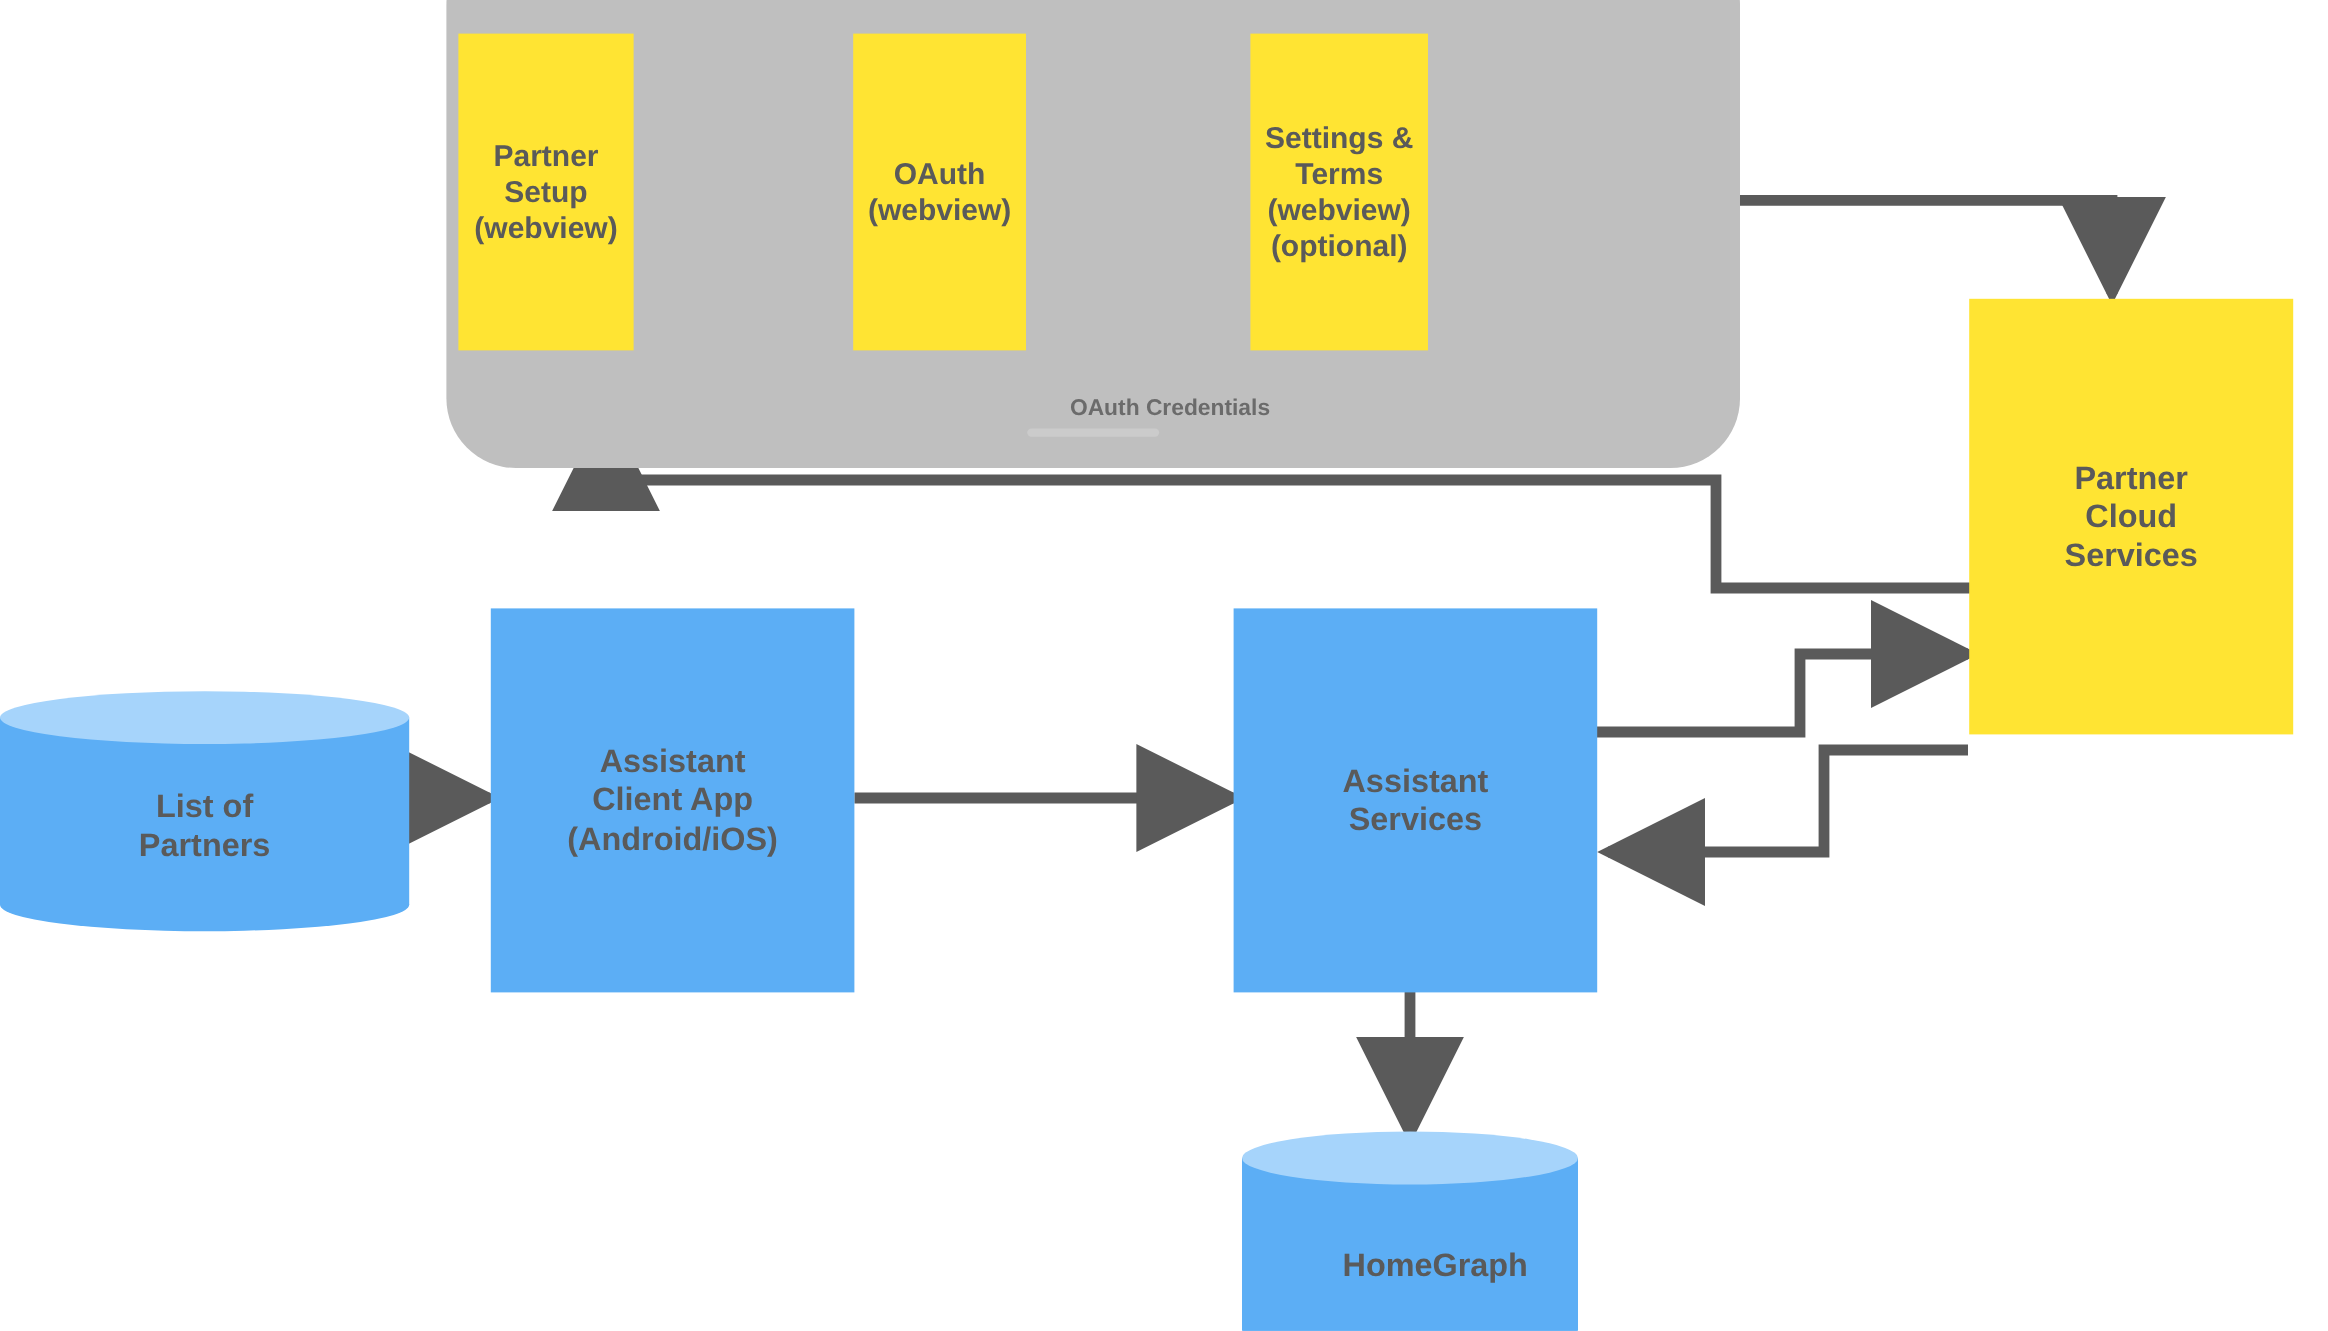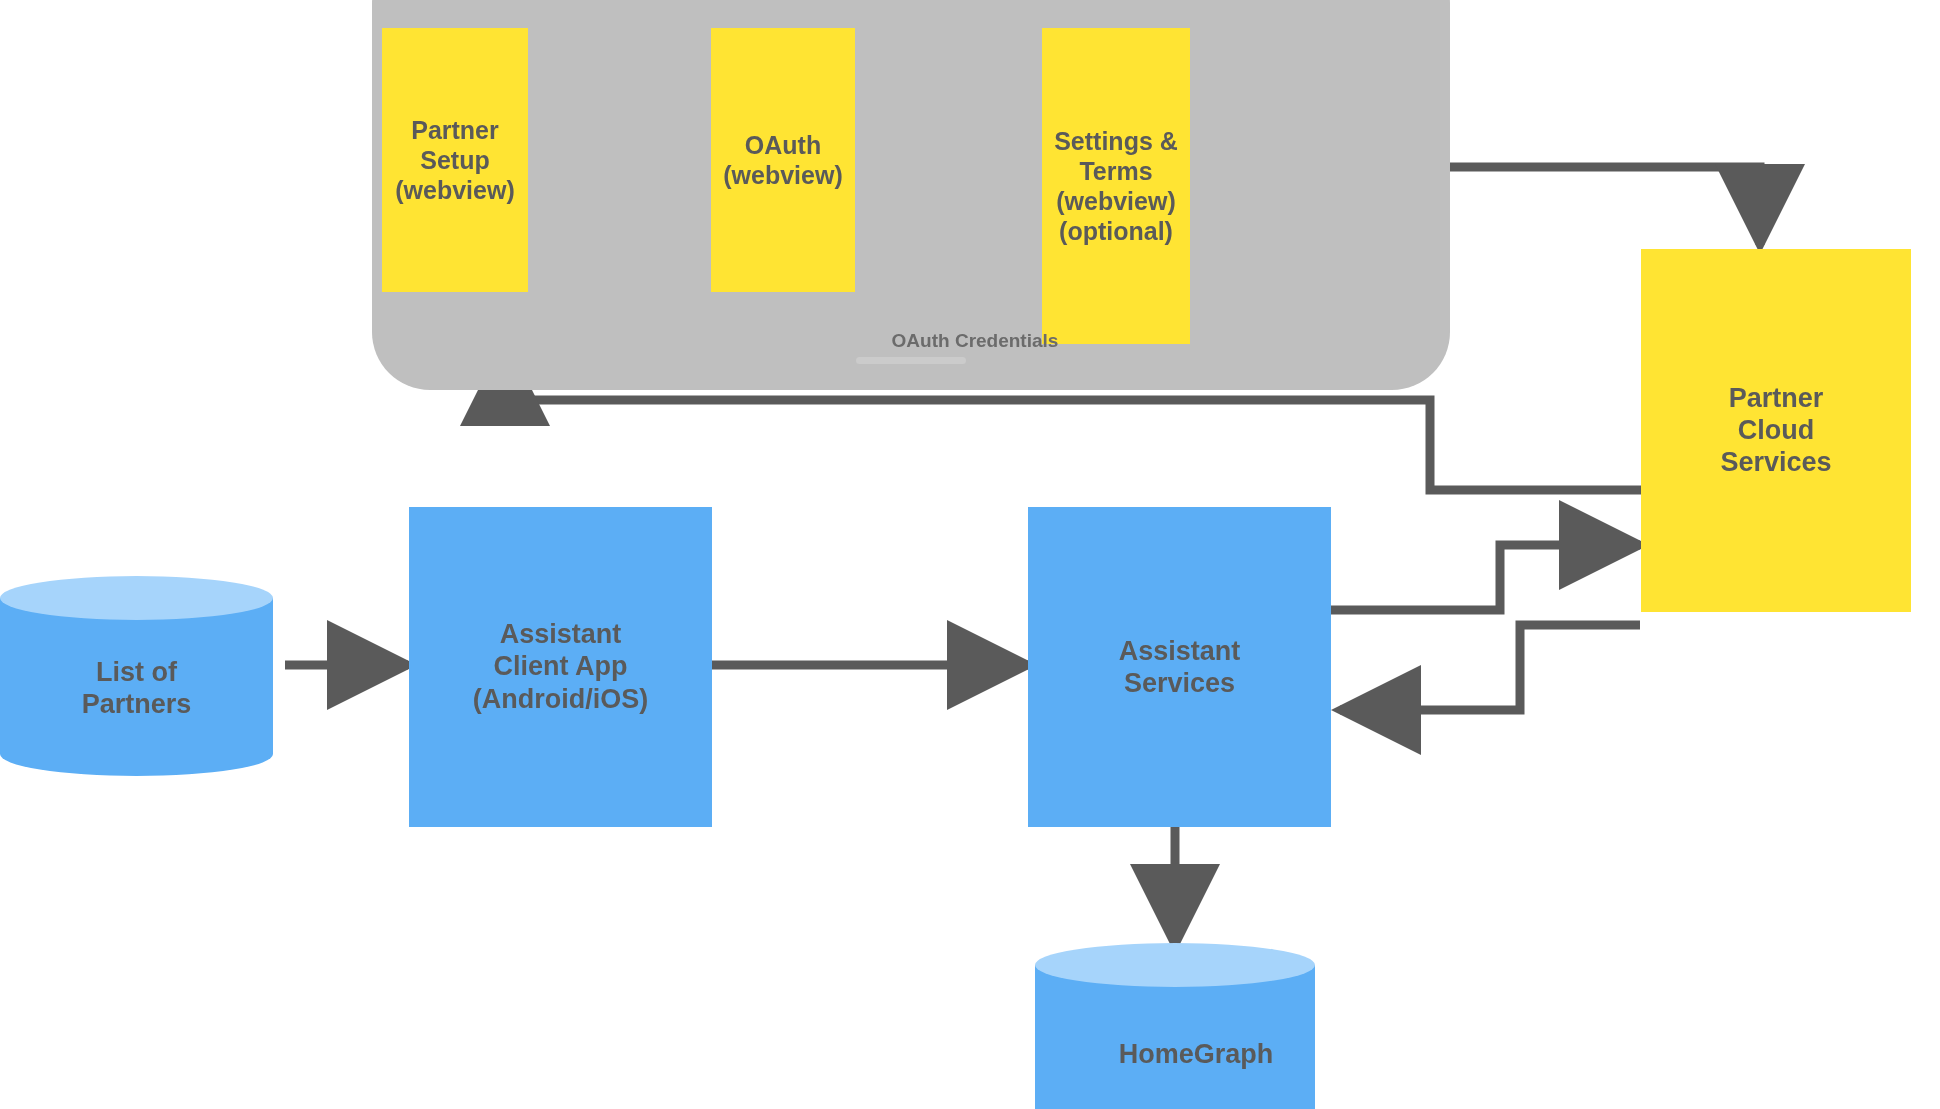--- a/index.html
+++ b/index.html
@@ -71,36 +71,36 @@
     <div class="lbl" style="left:-16px;right:-16px;top:50%;transform:translateY(-50%);font-size:25px;">Partner
 Setup
 (webview)</div>
   </div>
 
   <div class="ybox" style="left:711px;top:28px;width:144px;height:264px;">
     <div class="lbl" style="left:-18px;right:-18px;top:50%;transform:translateY(-50%);font-size:25px;">OAuth
 (webview)</div>
   </div>
 
-  <div class="ybox" style="left:1042px;top:28px;width:148px;height:316px;">
+  <div class="ybox" style="left:1042px;top:28px;width:148px;height:264px;">
     <div class="lbl" style="left:-22px;right:-22px;top:50%;transform:translateY(-50%);font-size:25px;">Settings &amp;
 Terms
 (webview)
 (optional)</div>
   </div>
 
   <div class="lbl" style="left:810px;top:330px;width:330px;font-size:19px;color:#6b6b6b;">OAuth Credentials</div>
 
   <div class="ybox" style="left:1641px;top:249px;width:270px;height:363px;">
     <div class="lbl" style="left:0;right:0;top:50%;transform:translateY(-50%);font-size:27px;">Partner
 Cloud
 Services</div>
   </div>
 
-  <div class="cyl" style="left:0px;top:576px;width:273px;height:200px;">
+  <div class="cyl" style="left:0px;top:576px;width:341px;height:200px;">
     <span class="bot"></span>
     <span class="body"></span>
     <span class="cap"></span>
     <div class="lbl" style="left:0;right:0;top:80px;font-size:27px;">List of
 Partners</div>
   </div>
 
   <div class="bbox" style="left:409px;top:507px;width:303px;height:320px;">
     <div class="lbl" style="left:0;right:0;top:50%;transform:translateY(-50%);font-size:27px;">Assistant
 Client App

